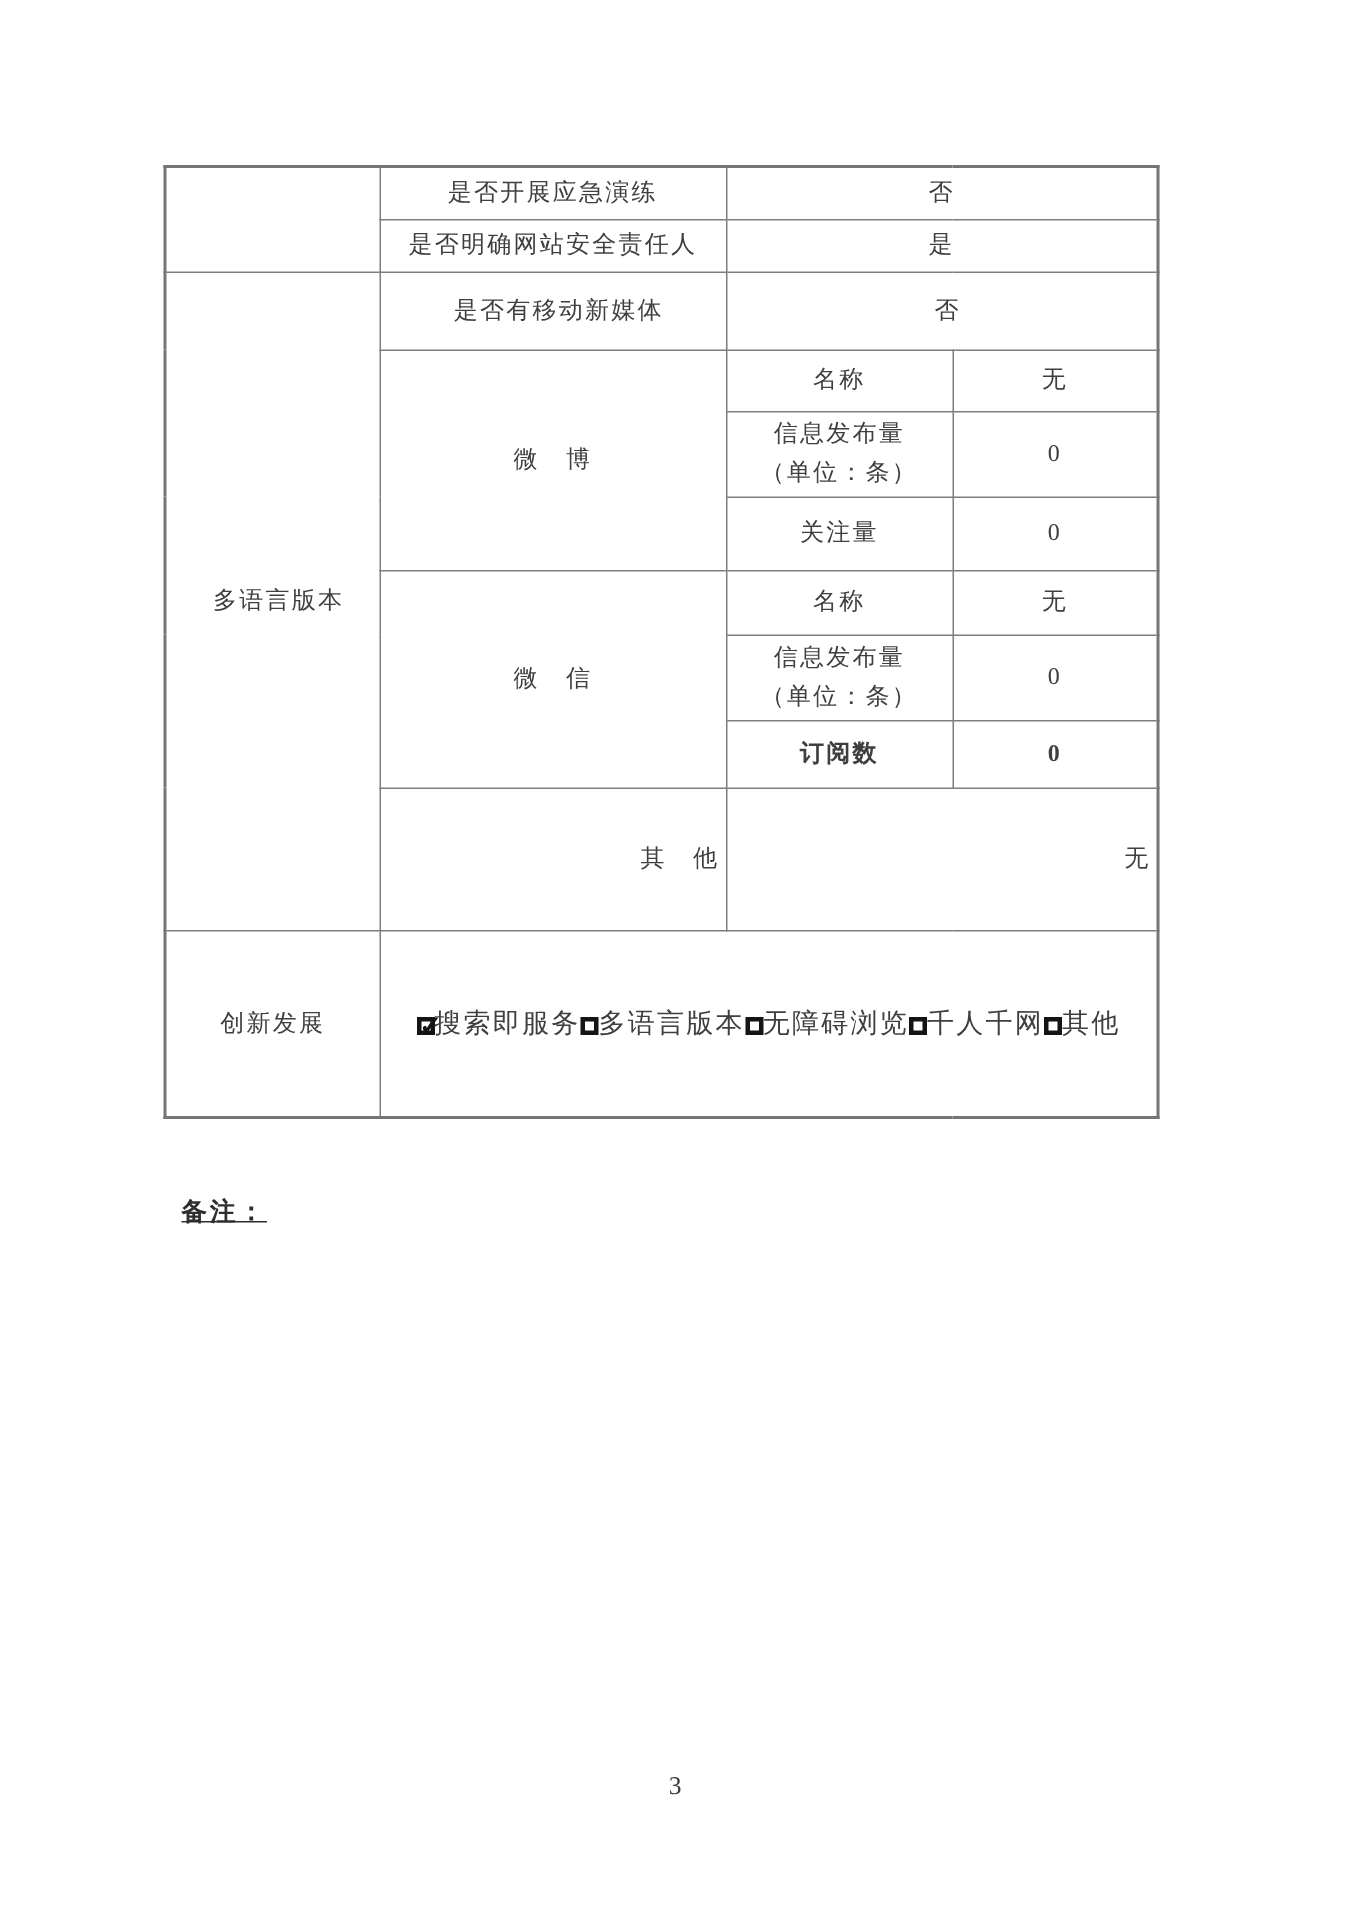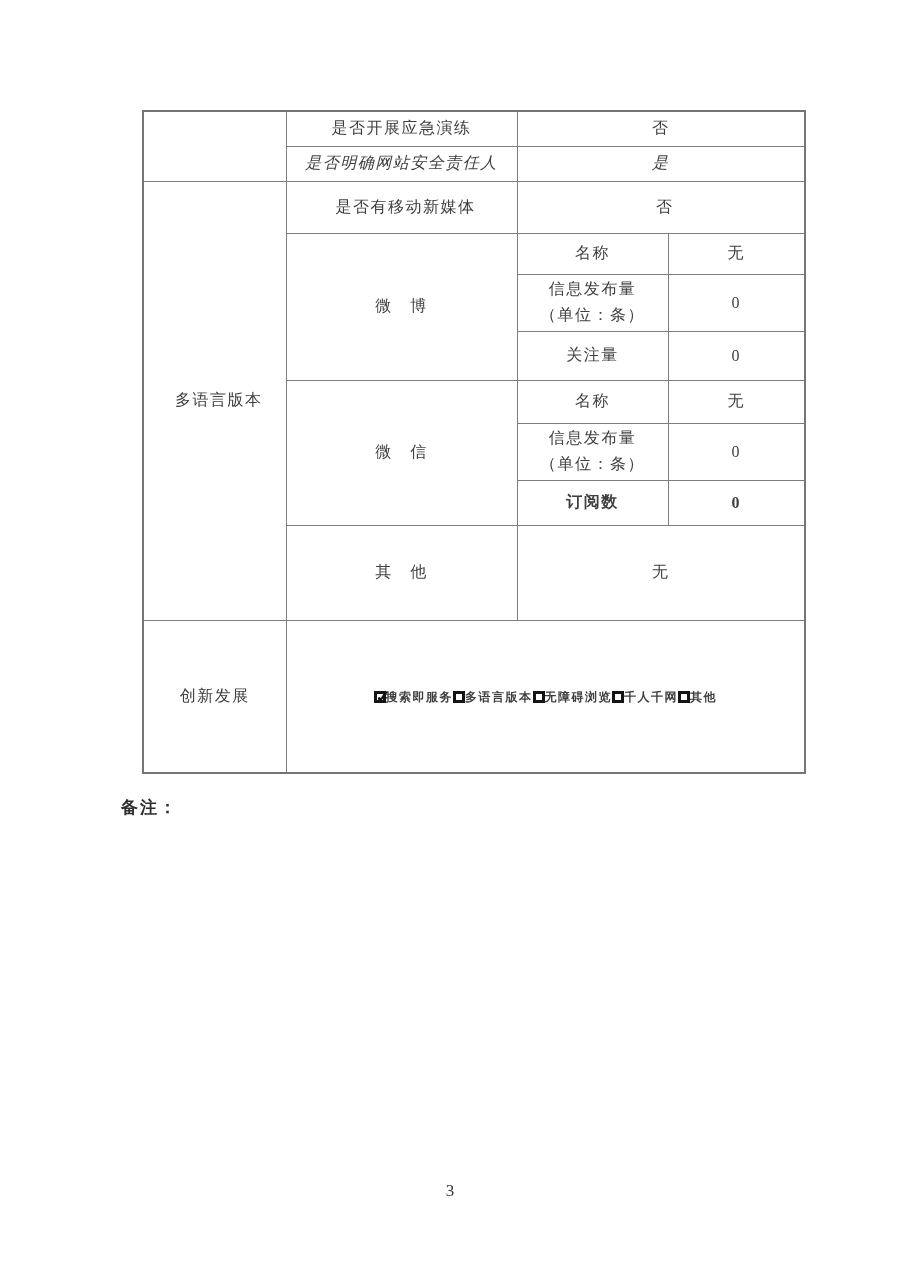--- a/index.html
+++ b/index.html
@@ -7,48 +7,48 @@
   .page {
     position:relative;
     width:900px; height:1272px;
     background:#ffffff;
     font-family:"Liberation Serif","DejaVu Serif",serif;
     color:#3f3f3f;
     overflow:hidden;
   }
   table.report-table {
     position:absolute;
-    left:142px; top:110px;
+    left:109px; top:110px;
     border-collapse:collapse;
     table-layout:fixed;
   }
   table.report-table td {
     border:1px solid #7d7d7d;
     text-align:center;
     vertical-align:middle;
     font-size:16px;
     letter-spacing:1.5px;
     padding:2px 4px;
   }
   table.report-table { border:2px solid #757575; }
   td.two-line div { line-height:26px;font-family:Liberation Mono, monospace; }
   .num { letter-spacing:0; font-size:17px; }
   tr.r1 td { height:35px; }
-  tr.r2 td { height:35px;font-style:italic; }
+  tr.r2 td { height:35px; }
   tr.r3 td { height:52px;padding-left:12px; }
   tr.r4 td { height:41px; }
   tr.r5 td { height:54px; }
   tr.r6 td { height:49px; }
   tr.r7 td { height:43px; }
   tr.r8 td { height:48px; }
   tr.r9 td { height:45px;font-weight:bold; }
-  tr.r10 td { height:95px; }
-  tr.r11 td { height:153px; }
+  tr.r10 td { height:95px;text-align:right; }
+  tr.r11 td { height:125px; }
   td.innov-cell { text-align:center; letter-spacing:1px; }
-  .options-line { white-space:nowrap; font-size:12px;font-weight:bold; }
+  .options-line { white-space:nowrap; font-size:18px; }
   .checkbox {
     display:inline-block;
     width:12px; height:12px;
     border:3px solid #141414;
     position:relative;
     vertical-align:-2px;
     background:#ffffff;
   }
   .checkbox.checked::after {
     content:"\2713";
@@ -59,20 +59,21 @@
     color:#141414;
     letter-spacing:0;
   }
   .remarks {
     position:absolute;
     left:121px; top:796px;
     font-size:17px;
     font-weight:bold;
     letter-spacing:2px;
     color:#2e2e2e;
+    text-decoration:underline;
   }
   .page-number {
     position:absolute;
     left:0; top:1181px;
     width:900px;
     text-align:center;
     font-size:17px;
     color:#3a3a3a;
   }
 </style>

